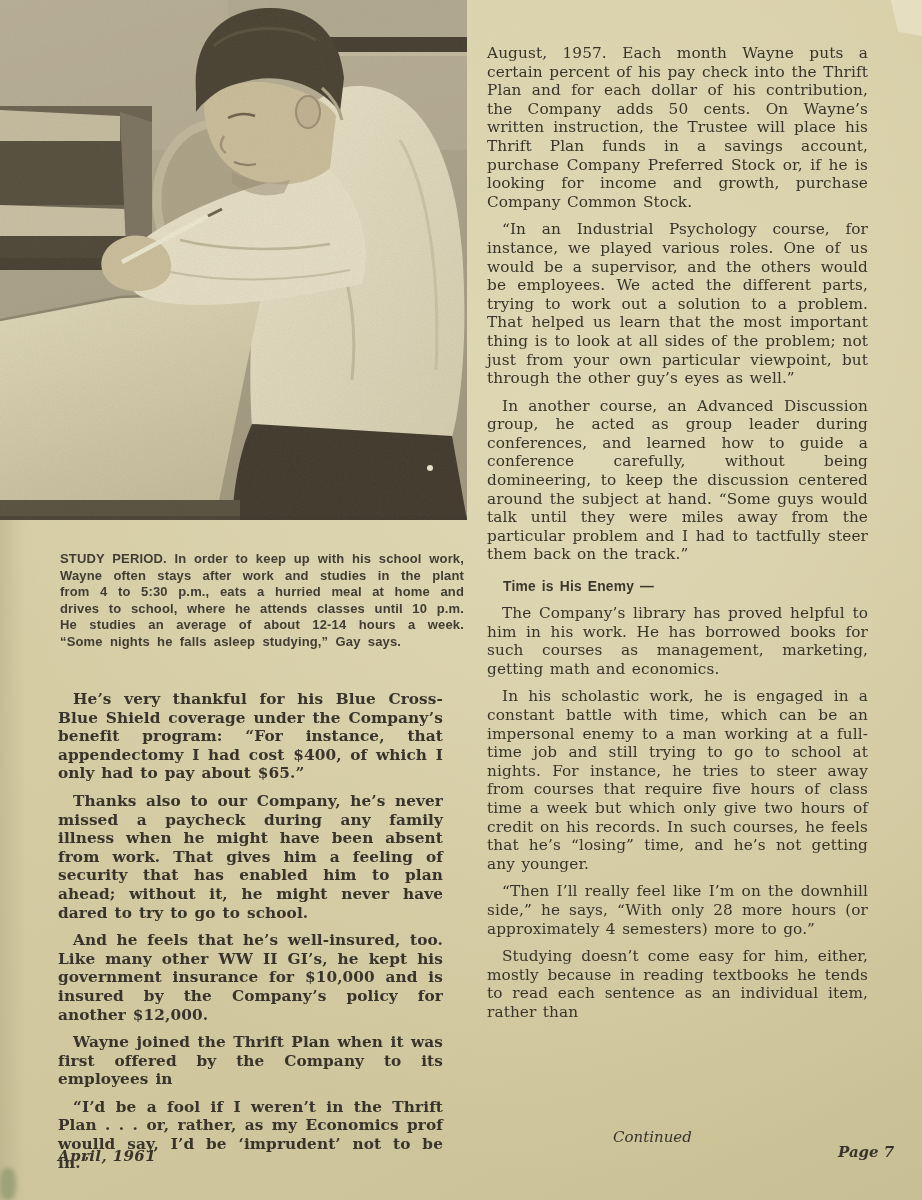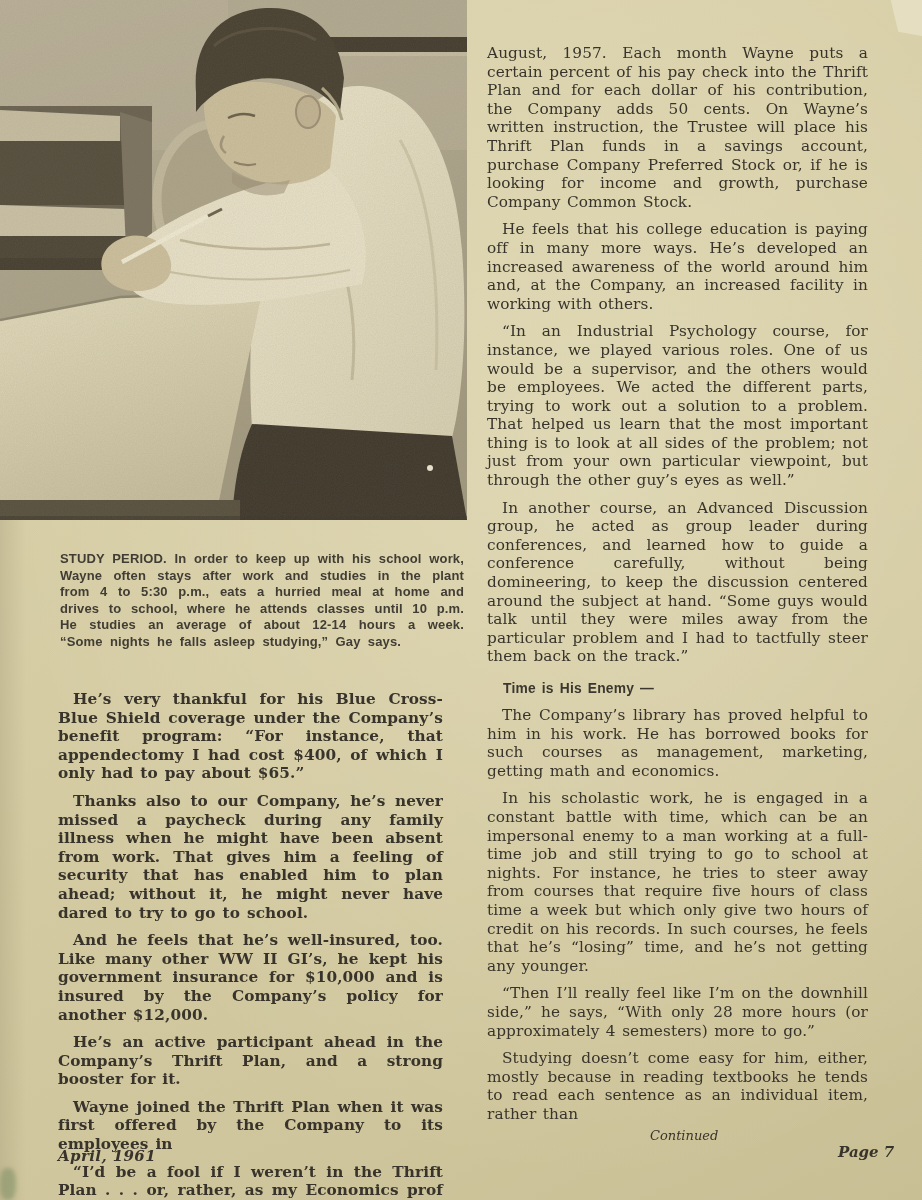--- a/index.html
+++ b/index.html
@@ -40,22 +40,22 @@
     font-family:"Liberation Sans", sans-serif; font-weight:700;
     font-size:13.8px; letter-spacing:0.2px; word-spacing:2px;
     margin:15px 0 10px 16px; color:#3b372e;
   }
 
   .footer-issue {
     position:absolute; left:58px; top:1147px;
     font-style:italic; font-weight:700; font-size:15px; letter-spacing:0.4px;
   }
   .continued {
-    position:absolute; left:650px; top:1128px;
-    font-style:italic; font-size:13px;
+    position:absolute; left:613px; top:1128px;
+    font-style:italic; font-size:15px;
   }
   .page-num {
     position:absolute; left:838px; top:1143px;
     font-style:italic; font-weight:700; font-size:15px;
   }
   .corner-patch {
     position:absolute; right:0; top:0; width:34px; height:36px;
     background:#e7e1c6; opacity:0.85;
     clip-path:polygon(8% 0, 100% 0, 100% 100%, 30% 88%);
   }
@@ -147,28 +147,26 @@
       <rect width="467" height="520" filter="url(#grain)" opacity="0.5"></rect>
     </svg>
   </figure>
 
   <p class="caption">STUDY PERIOD.  In order to keep up with his school work, Wayne often stays after work and studies in the plant from 4 to 5:30 p.m., eats a hurried meal at home and drives to school, where he attends classes until 10 p.m.  He studies an average of about 12-14 hours a week.  “Some nights he falls asleep studying,” Gay says.</p>
 
   <section class="col left-col">
     <p>He’s very thankful for his Blue Cross-Blue Shield coverage under the Company’s benefit program: “For instance, that appendectomy I had cost $400, of which I only had to pay about $65.”</p>
     <p>Thanks also to our Company, he’s never missed a paycheck during any family illness when he might have been absent from work.  That gives him a feeling of security that has enabled him to plan ahead; without it, he might never have dared to try to go to school.</p>
     <p>And he feels that he’s well-insured, too.  Like many other WW II GI’s, he kept his government insurance for $10,000 and is insured by the Company’s policy for another $12,000.</p>
-    <p>He’s an active participant ahead in the Company’s Thrift Plan, and a strong booster for it.</p>
     <p>Wayne joined the Thrift Plan when it was first offered by the Company to its employees in</p>
     <p>“I’d be a fool if I weren’t in the Thrift Plan . . . or, rather, as my Economics prof woulld say, I’d be ‘imprudent’ not to be in.”</p>
   </section>
 
   <section class="col right-col">
     <p class="no-indent">August, 1957.  Each month Wayne puts a certain percent of his pay check into the Thrift Plan and for each dollar of his contribution, the Company adds 50 cents.  On Wayne’s written instruction, the Trustee will place his Thrift Plan funds in a savings account, purchase Company Preferred Stock or, if he is looking for income and growth, purchase Company Common Stock.</p>
-    <p>He feels that his college education is paying off in many more ways.  He’s developed an increased awareness of the world around him and, at the Company, an increased facility in working with others.</p>
     <p>“In an Industrial Psychology course, for instance, we played various roles.  One of us would be a supervisor, and the others would be employees.  We acted the different parts, trying to work out a solution to a problem.  That helped us learn that the most important thing is to look at all sides of the problem; not just from your own particular viewpoint, but through the other guy’s eyes as well.”</p>
     <p>In another course, an Advanced Discussion group, he acted as group leader during conferences, and learned how to guide a conference carefully, without being domineering, to keep the discussion centered around the subject at hand.  “Some guys would talk until they were miles away from the particular problem and I had to tactfully steer them back on the track.”</p>
     <h3 class="section-heading">Time is His Enemy —</h3>
     <p>The Company’s library has proved helpful to him in his work.  He has borrowed books for such courses as management, marketing, getting math and economics.</p>
     <p>In his scholastic work, he is engaged in a constant battle with time, which can be an impersonal enemy to a man working at a full-time job and still trying to go to school at nights.  For instance, he tries to steer away from courses that require five hours of class time a week but which only give two hours of credit on his records.  In such courses, he feels that he’s “losing” time, and he’s not getting any younger.</p>
     <p>“Then I’ll really feel like I’m on the downhill side,” he says, “With only 28 more hours (or approximately 4 semesters) more to go.”</p>
     <p>Studying doesn’t come easy for him, either, mostly because in reading textbooks he tends to read each sentence as an individual item, rather than</p>
   </section>
 
   <div class="continued">Continued</div>

